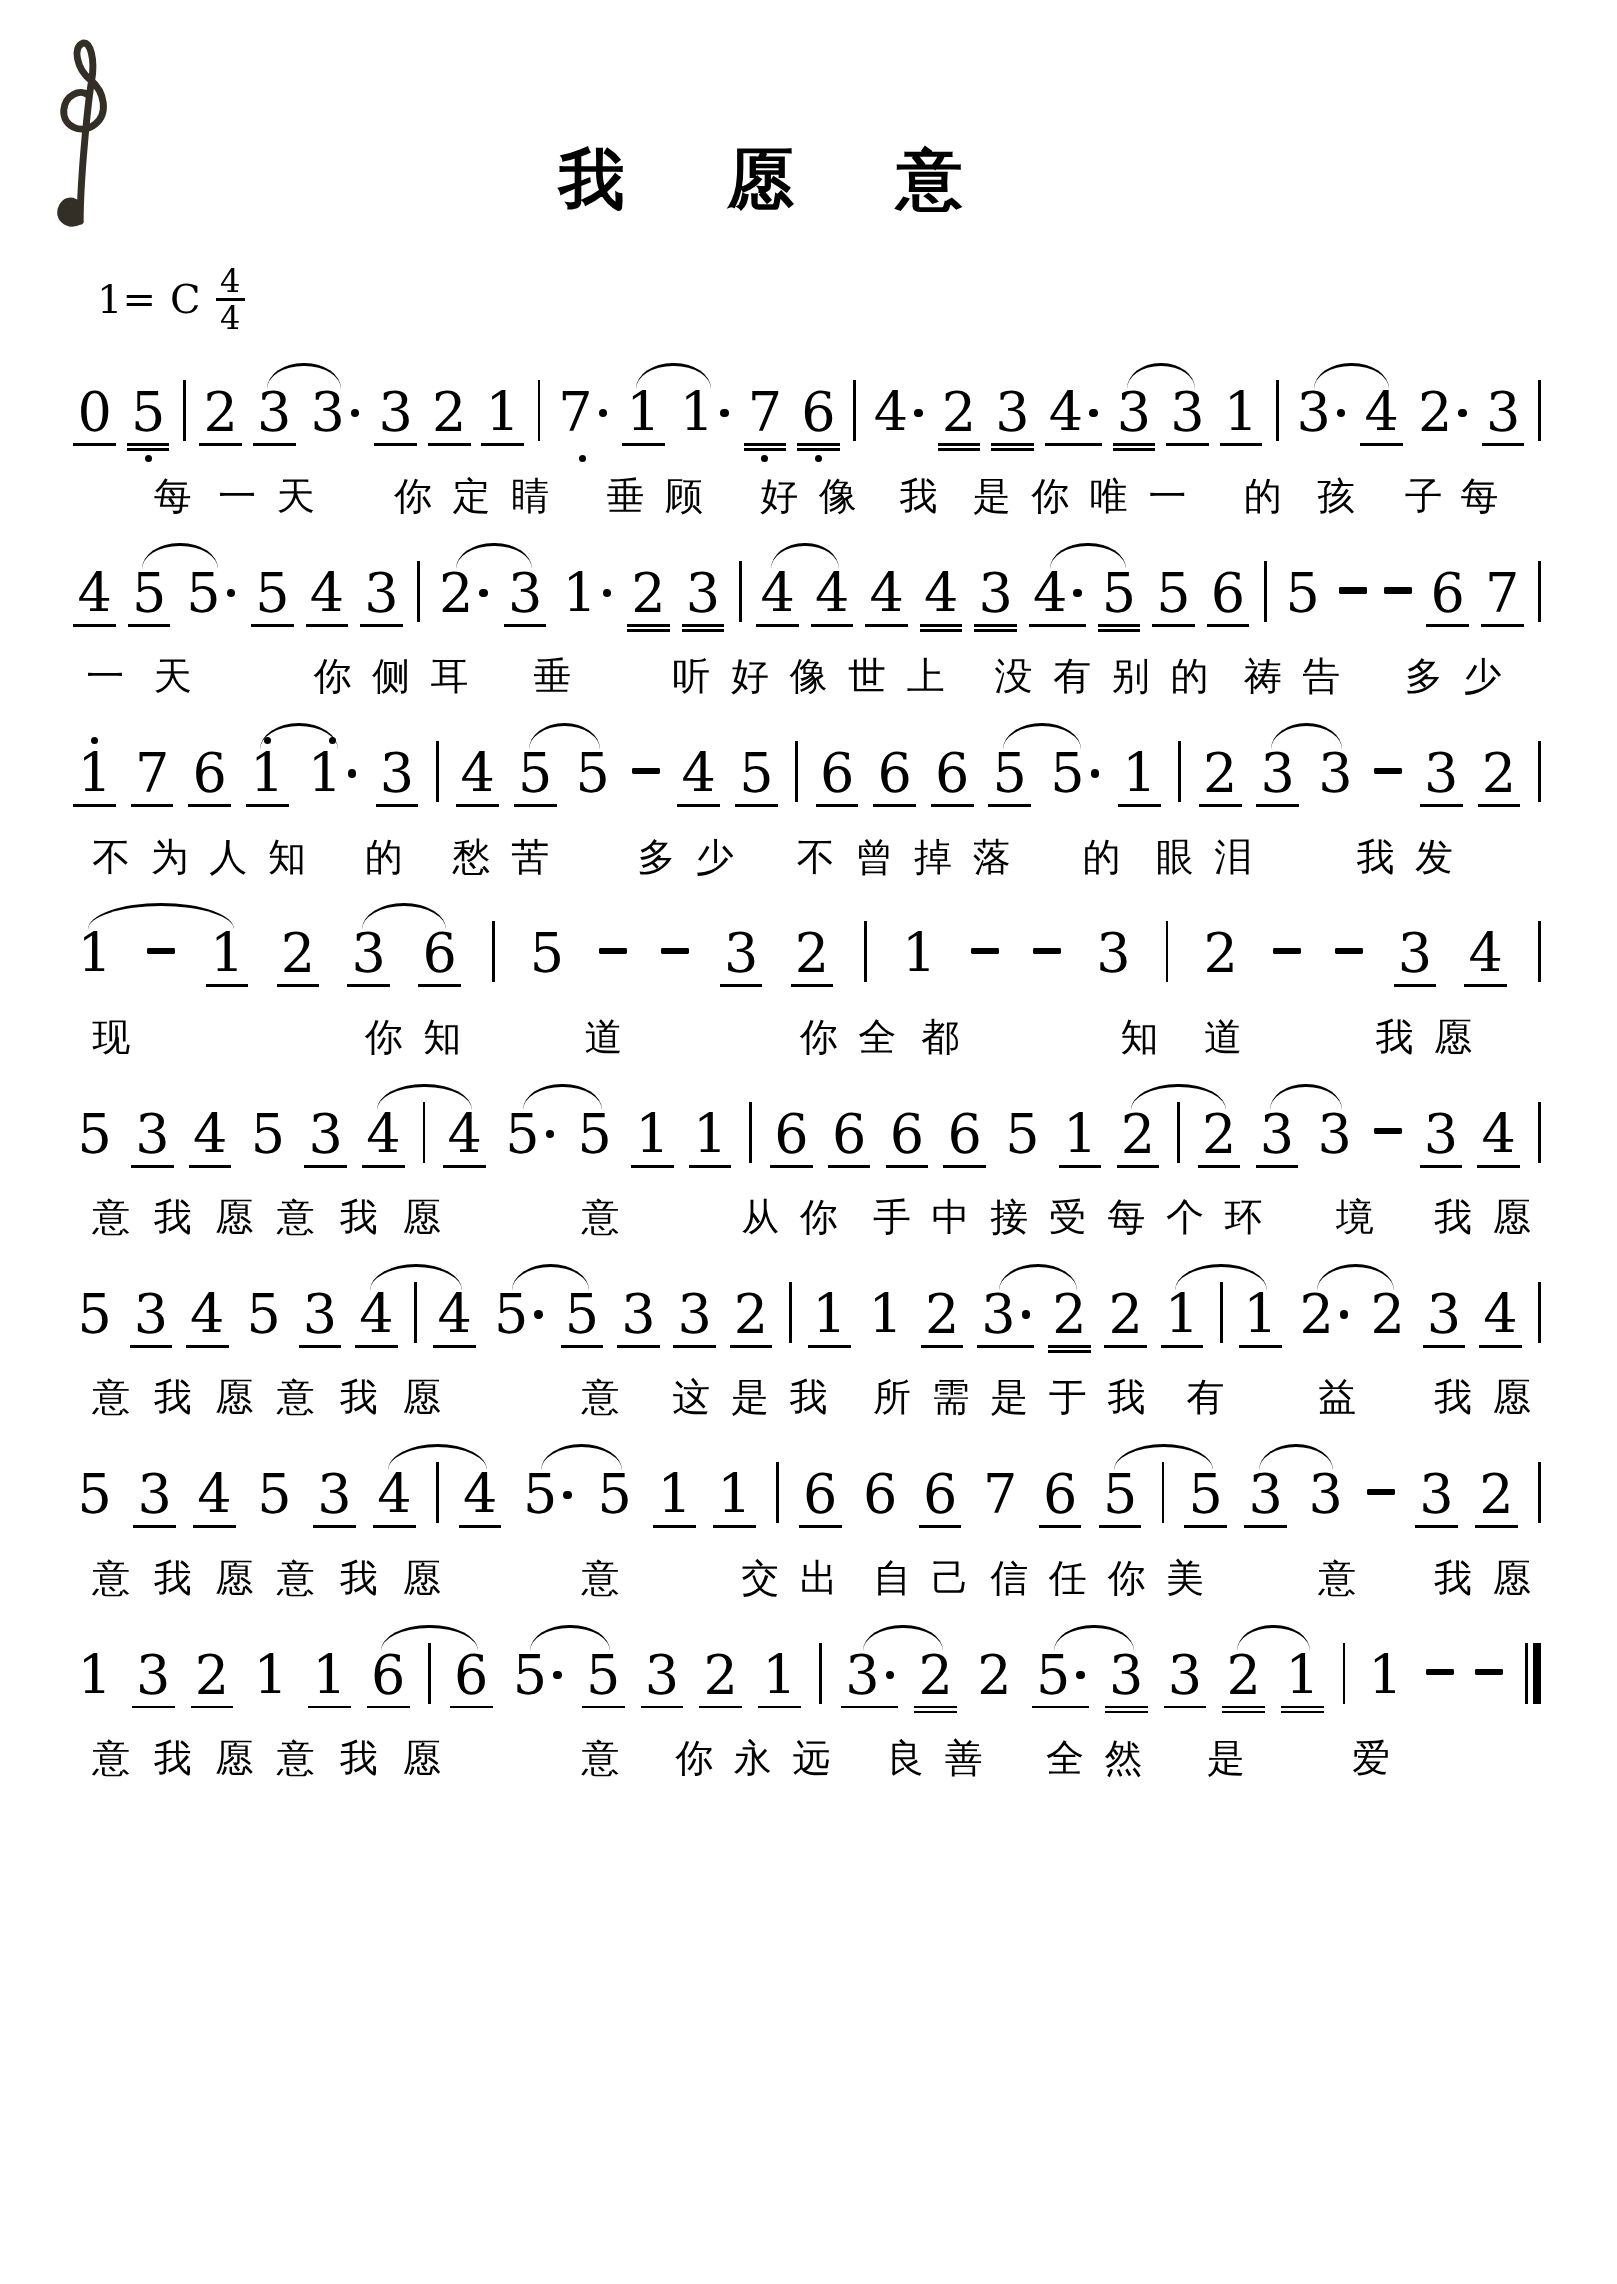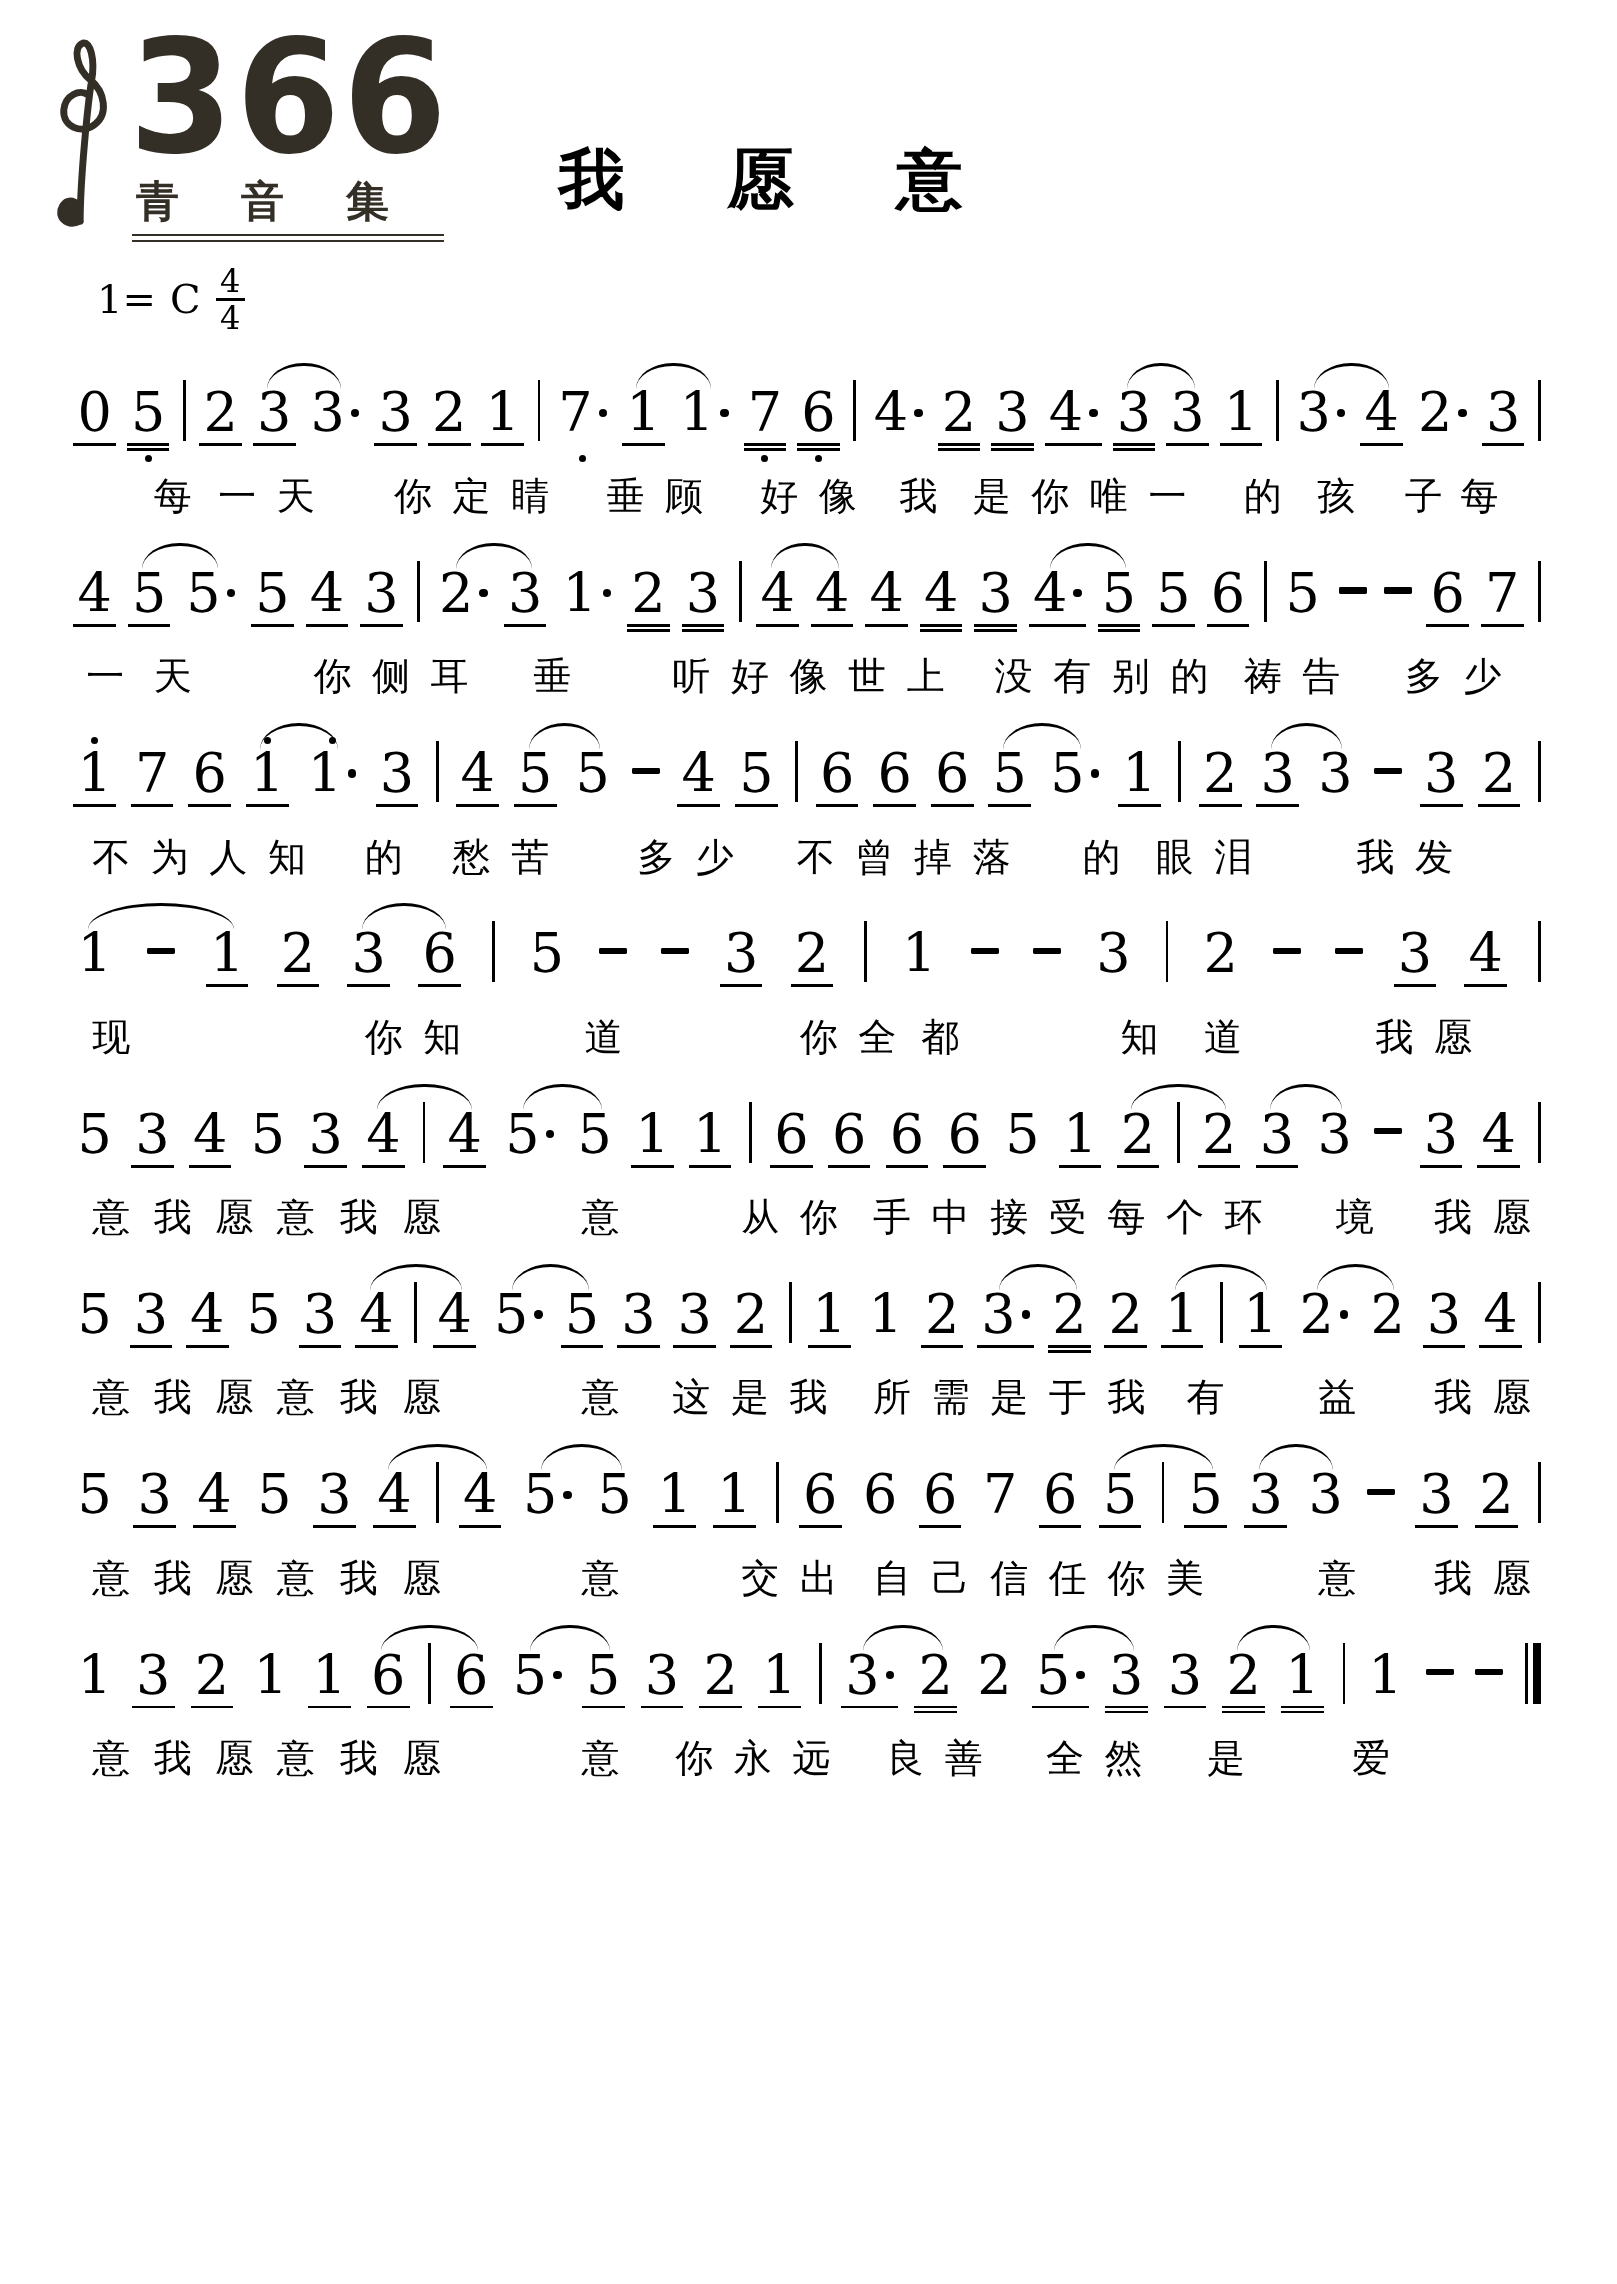--- a/index.html
+++ b/index.html
@@ -53,25 +53,20 @@
 
 <div class="page">
 
   <div class="logo">
     <svg class="clef" width="77" height="202" viewBox="0 0 60 160" aria-hidden="true">
       <path d="M25 153 C14 158 6 149 11 141 C15 135 24 136 23 144 C22 150 16 152 13 150
                M25 153 C25 120 31 60 34 42 C37 25 33 10 27 12 C19 15 22 32 33 41
                C45 51 47 68 37 76 C26 85 11 78 12 65 C13 53 25 48 31 53" fill="none" stroke="#332e26" stroke-width="5.5" stroke-linecap="round"></path>
       <ellipse cx="17" cy="146" rx="7" ry="6.5" fill="#332e26"></ellipse>
     </svg>
-    <div class="logo-text">
-      <div class="logo-number">366</div>
-      <div class="logo-sub">青 音 集</div>
-      <div class="logo-rule"></div>
-    </div>
   </div>
 
   <h1 class="title">我 愿 意</h1>
 
   <div class="keysig">
     <span>1=</span>
     <span class="keyname">C</span>
     <span class="frac">
       <span>4</span>
       <span class="frac-bar"></span>

